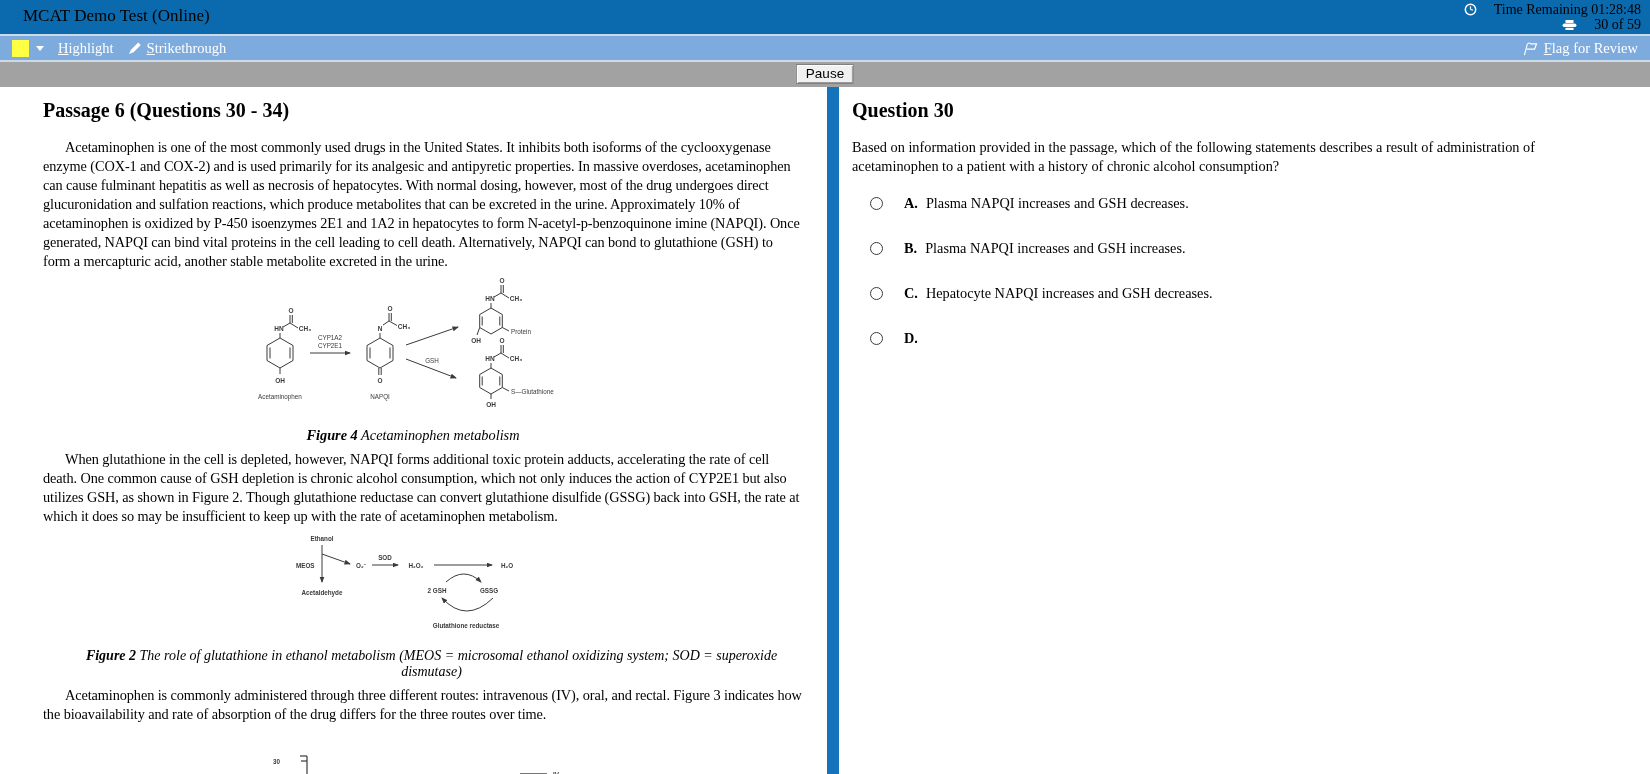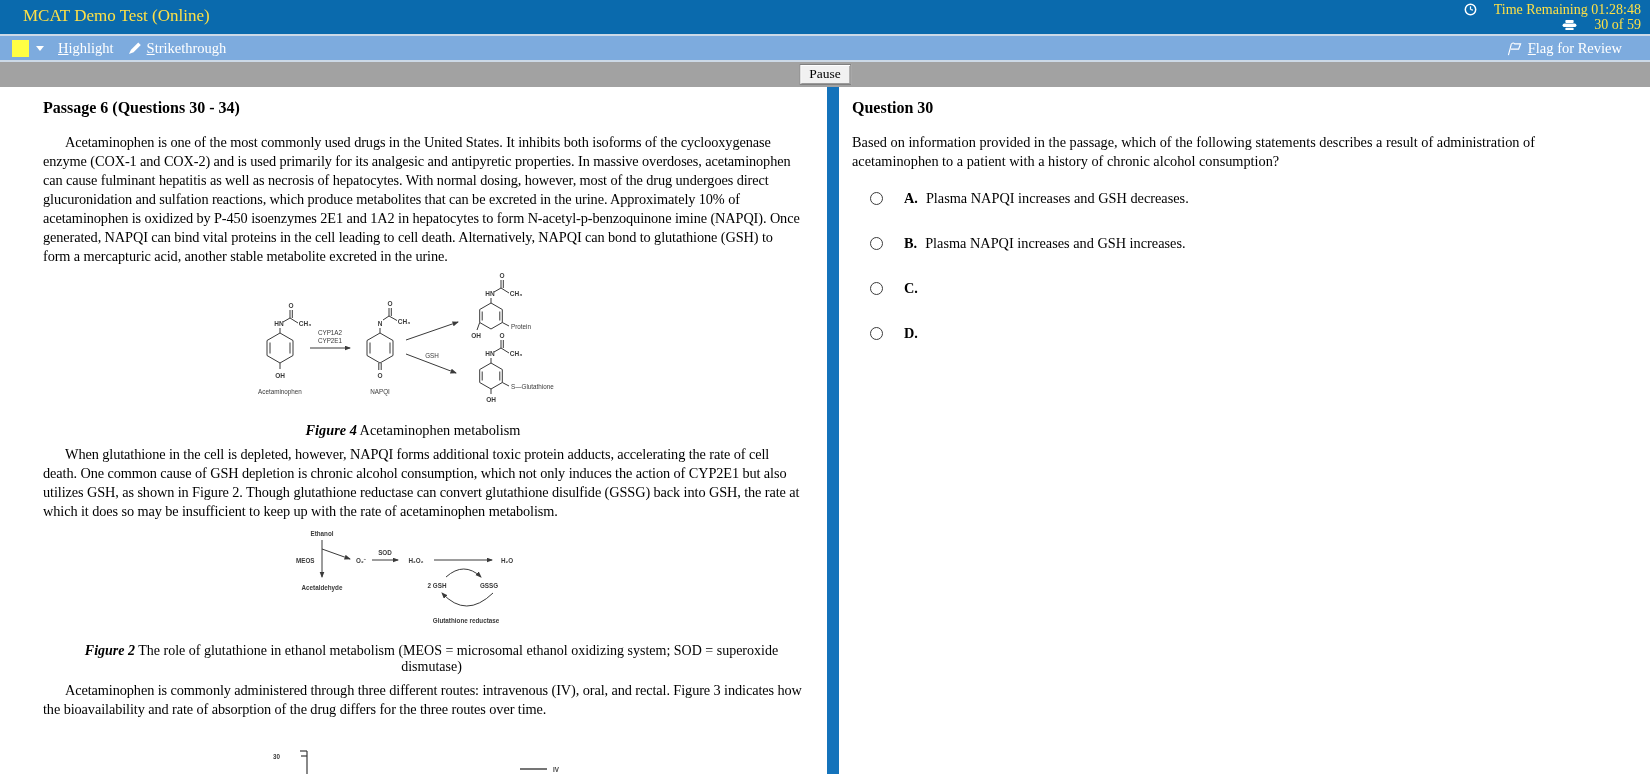--- a/index.html
+++ b/index.html
@@ -1,56 +1,56 @@
 <!DOCTYPE html>
 <html><head>
 <meta charset="utf-8">
 <style>
   html,body{margin:0;padding:0;background:#fff;}
   #app{width:1650px;height:774px;overflow:hidden;position:relative;
        font-family:"Liberation Serif", serif;color:#000;}
 
   
-  .topbar{height:34px;background:#0a6aad;color:#fde047;position:relative;}
+  .topbar{height:34px;background:#0a6aad;color:#000000;position:relative;}
   .topbar-title{position:absolute;left:23px;top:6px;font-size:17px;}
   .topbar-right{position:absolute;right:9px;top:2px;text-align:right;font-size:14px;line-height:15px;}
   .tb-row{display:flex;align-items:center;justify-content:flex-end;gap:17px;height:15px;}
   .icon-svg{display:inline-block;vertical-align:middle;}
 
   
   .toolbar{height:24px;background:#7dabde;border-top:2px solid #ccd9e7;border-bottom:2px solid #ccd9e7;
            color:#fff;font-size:14.5px;display:flex;align-items:center;padding:0 12px;font-family:Liberation Serif, serif;}
   .toolbar .grow{flex:1;}
   .tool{display:flex;align-items:center;gap:5px;margin-right:14px;cursor:default;}
   .swatch{width:17px;height:17px;background:#ffff44;display:inline-block;}
   .caret{width:0;height:0;border-left:4px solid transparent;border-right:4px solid transparent;
          border-top:5px solid #fff;display:inline-block;margin-left:2px;}
   .ak{text-decoration:underline;}
 
   
   .graybar{height:25px;background:#a2a2a2;position:relative;}
   .pause-btn{position:absolute;left:825px;transform:translateX(-50%);top:2px;
-             font-family:Liberation Serif, serif;font-size:13.5px;color:#000;
+             font-family:Liberation Sans, sans-serif;font-size:13.5px;color:#000;
              background:#f1f1f1;border:1px solid #808080;
              box-shadow:inset 1px 1px 0 #ffffff, inset -1px -1px 0 #9a9a9a;
              padding:1px 9px 2px 9px;}
 
   
   .content{display:flex;height:687px;background:#fff;}
   .left-panel{width:827px;box-sizing:border-box;padding:12px 24px 0 43px;}
   .divider{width:12px;background:#1473bb;}
   .right-panel{flex:1;box-sizing:border-box;padding:12px 20px 0 13px;}
 
-  .sec-header{font-weight:bold;font-size:16px;margin:0 0 16px 0;}
+  .sec-header{font-weight:bold;font-size:20px;margin:0 0 16px 0;}
   .para{font-size:14.3px;line-height:19px;margin:0;text-indent:22px;letter-spacing:-0.1px;}
 
   .fig1-wrap{margin:4px 0 0 205px;}
   .fig-caption{font-size:14.3px;margin:0;text-align:center;width:330px;margin-left:205px;}
   .fig-caption .fl{font-weight:bold;font-style:italic;}
-  .fig-caption .ft{}
+  .fig-caption .ft{font-style:italic;}
   .fig2-wrap{margin:6px 0 0 245px;}
   .fig2-caption{font-size:14px;margin:0 0 0 17px;text-align:center;width:auto;}
   .para3{margin-top:6px;}
   .fig3-wrap{margin:0 0 0 197px;}
 
   svg text{font-family:"Liberation Sans", sans-serif;fill:#3a3a3a;}
   .atom{font-size:6.5px;font-weight:bold;}
   .flbl{font-size:6.3px;}
   .f2lbl{font-size:6.3px;font-weight:bold;}
 
@@ -96,21 +96,21 @@
     <span class="tool">
       <span><span class="ak">H</span><span>ighlight</span></span>
     </span>
     <span class="tool">
       <svg class="icon-svg" width="14" height="14" viewBox="0 0 15 15">
         <path d="M1 14 L3.2 9.5 L11 1.5 L13.7 4.2 L6 12 Z" fill="#fff"></path>
       </svg>
       <span><span class="ak">S</span><span>trikethrough</span></span>
     </span>
     <span class="grow"></span>
-    <span class="tool" style="margin-right:16px;">
+    <span class="tool" style="margin-right:0;">
       <svg class="icon-svg" width="17" height="15" viewBox="0 0 18 16">
         <path d="M2.5 15 Q4.5 8 5.6 3.4" fill="none" stroke="#fff" stroke-width="1.2"></path>
         <path d="M5.6 3.4 Q7.5 1.2 9.2 3 L15.5 3 Q14.4 6 13.4 8.6 L5 8.6" fill="none" stroke="#fff" stroke-width="1.2"></path>
       </svg>
       <span><span class="ak">F</span><span>lag for Review</span></span>
     </span>
   </div>
 
   <div class="graybar">
     <button class="pause-btn">Pause</button>
@@ -263,20 +263,21 @@
         <span>Plasma NAPQI increases and GSH decreases.</span>
       </div>
       <div class="option-row">
         <span class="radio"></span>
         <span class="opt-letter">B.</span>
         <span>Plasma NAPQI increases and GSH increases.</span>
       </div>
       <div class="option-row">
         <span class="radio"></span>
         <span class="opt-letter">C.</span>
+        <span>Hepatocyte NAPQI increases and GSH decreases.</span>
       </div>
       <div class="option-row">
         <span class="radio"></span>
         <span class="opt-letter">D.</span>
       </div>
     </div>
   </div>
 </div>
 
 </body></html>

